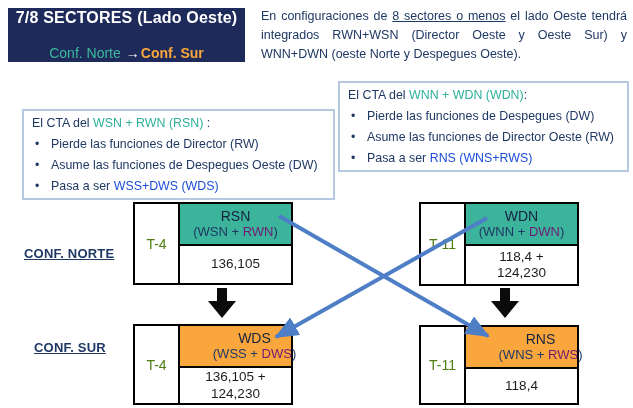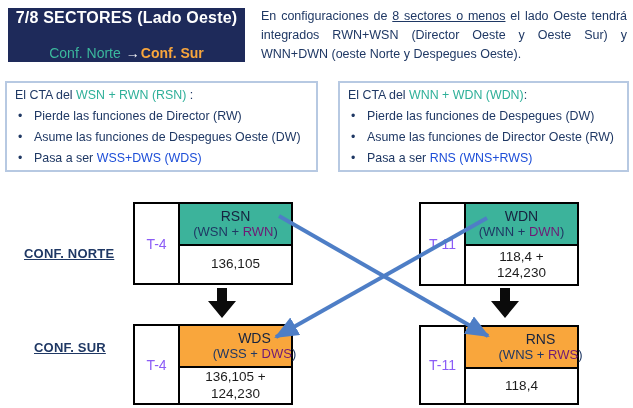--- a/index.html
+++ b/index.html
@@ -23,42 +23,42 @@
     position:absolute; left:261px; top:7px; width:366px;
     font-size:12.5px; line-height:1.52; color:#1F3864; text-align:justify;
   }
   .intro .emph { font-weight:400; text-decoration:underline; }
   
   .infobox {
     position:absolute; top:81px; background:#fff;
     border:2px solid #B7C9E2; color:#1F3864; font-size:12.4px;
     padding:4px 8px 4px 8px; line-height:1.3;
   }
-  .infobox.left { left:5px; width:293px; height:79px; }
+  .infobox.left { left:22px; width:293px; height:79px;margin-top:28px; }
   .infobox.right { left:338px; width:271px; height:79px; }
   .box-title { margin-bottom:5px; white-space:nowrap; }
   .teal-text { color:#2FB099; }
   .orange-text { color:#1d4ed8; }
   .bullet-row { display:flex; margin-top:5px; white-space:nowrap; }
   .bullet-dot { width:16px; flex:0 0 16px; text-align:left; padding-left:3px; }
   
   .conf-label {
     position:absolute; color:#1F3864; font-weight:700; font-size:13px;
     text-decoration:underline; letter-spacing:0.2px;
   }
   .conf-label.north { left:24px; top:246px; }
   .conf-label.south { left:34px; top:340px; }
   
   .stable {
     position:absolute; display:grid; grid-template-columns:45px 1fr;
     border:2px solid #000; background:#fff; box-sizing:border-box;
   }
   .t-left {
     border-right:2px solid #000; display:flex; align-items:center;
-    justify-content:center; font-size:14px; color:#8b5cf6; background:#fff;
+    justify-content:center; font-size:14px; color:#4d7c0f; background:#fff;
   }
   .t-right { display:flex; flex-direction:column; min-width:0; }
   .t-head {
     height:40px; flex:0 0 40px; border-bottom:2px solid #000;
     display:flex; flex-direction:column; align-items:center; justify-content:center;
   }
   .t-head.teal { background:#3CB39B; }
   .t-head.orange { background:#F9A63C;padding-left:38px; }
   .t-code { font-size:14px; color:#16233F; line-height:1.15; }
   .t-sub { font-size:13px; color:#1F3864; line-height:1.15; white-space:nowrap; }

